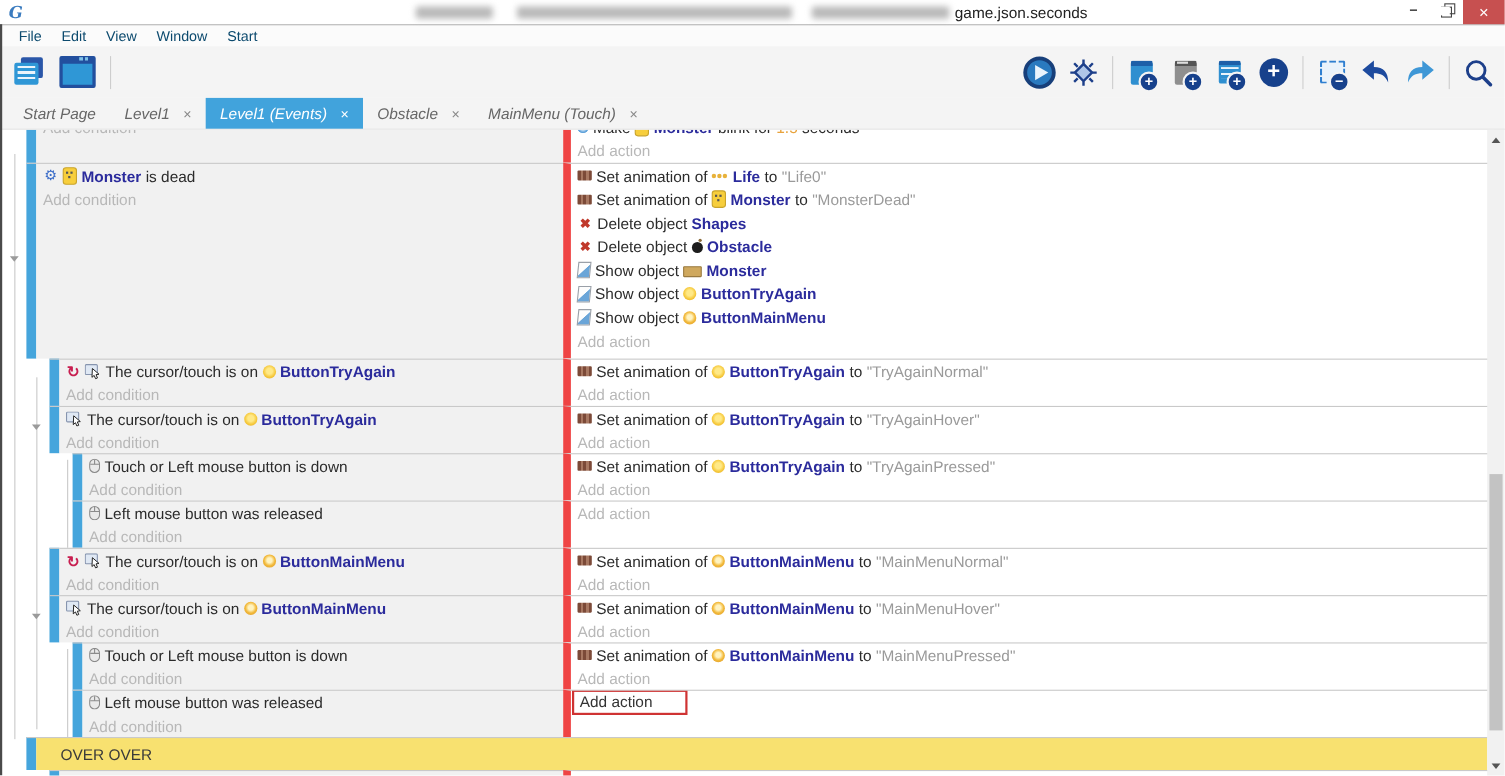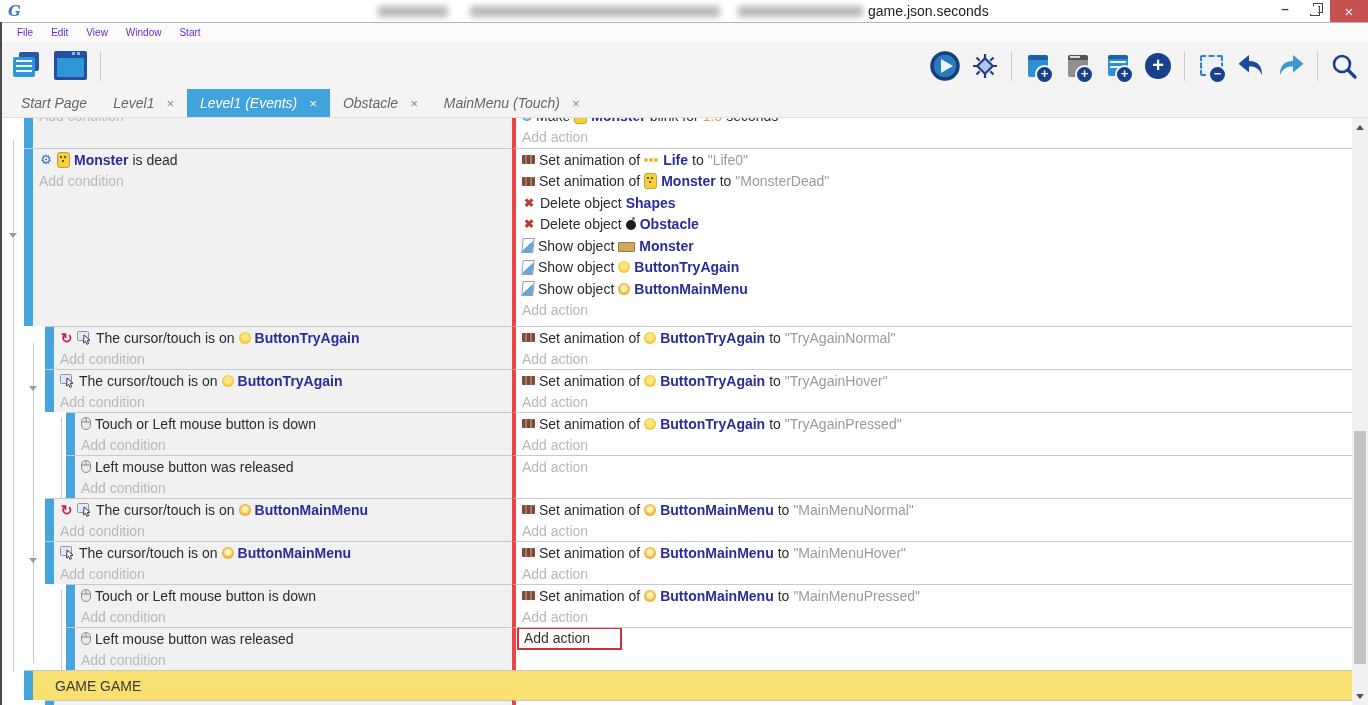--- a/index.html
+++ b/index.html
@@ -14,21 +14,21 @@
   .win-controls{position:absolute;right:0;top:0;height:22px;display:flex;align-items:stretch;}
   .win-btn{display:flex;align-items:center;justify-content:center;color:#333;}
   .win-min{width:30px;font-size:13px;font-weight:bold;padding-bottom:6px;}
   .win-restore{width:30px;}
   .restore-glyph{width:8px;height:8px;border:1px solid #444;background:#fff;position:relative;}
   .restore-glyph::before{content:"";position:absolute;left:2px;top:-4px;width:8px;height:8px;border:1px solid #444;}
   .restore-glyph::after{content:"";position:absolute;left:-1px;top:-1px;width:8px;height:8px;background:#fff;}
   .win-close{width:38px;background:#c75050;color:#fff;font-size:15px;}
   
   .menubar{height:19px;background:#fbfbfb;display:flex;align-items:center;padding-left:8px;gap:0;}
-  .menu-item{font-size:10px;color:#6d28d9;padding:0 9px;}
+  .menu-item{font-size:13px;color:#0c4a6e;padding:0 9px;}
   
   .toolbar{height:47px;background:#f4f4f4;display:flex;align-items:center;}
   .tb-left{display:flex;align-items:center;padding-left:8px;gap:8px;}
   .tb-right{display:flex;align-items:center;margin-left:auto;padding-right:6px;gap:4px;}
   .tbi{width:36px;height:38px;display:flex;align-items:center;justify-content:center;position:relative;}
   .tbsep{width:1px;height:30px;background:#cdcdcd;margin:0 4px;}
   .pm-wrap{width:34px;height:34px;position:relative;}
   .pm-back{position:absolute;left:10px;top:3px;width:20px;height:19px;background:#2a56a8;border-radius:2px;}
   .pm-front{position:absolute;left:4px;top:8px;width:22px;height:20px;background:#2f97d6;border-radius:2px;}
   .pm-front::after{content:"";position:absolute;left:3px;top:3px;right:3px;height:12px;
@@ -56,21 +56,21 @@
   .tabbar{height:28px;background:#f4f4f4;display:flex;align-items:stretch;padding-left:8px;border-bottom:1px solid #e0e0e0;}
   .tab{display:flex;align-items:center;padding:0 13px;font-size:14px;color:#666;font-style:italic;}
   .tab .x{margin-left:12px;font-size:13px;color:#888;}
   .tab.active{background:#41a3dc;color:#fff;}
   .tab.active .x{color:#fff;}
   
   .events-wrap{position:relative;height:588px;background:#fff;overflow:hidden;}
   .event{position:relative;box-sizing:border-box;}
   .bar{position:absolute;top:0;bottom:0;width:9px;background:#45a5dc;}
   .cond{position:absolute;top:0;bottom:0;background:#f1f1f1;overflow:hidden;}
-  .act{position:absolute;top:0;bottom:0;left:512px;width:840px;background:#fff;border-left:4px solid #ef4444;overflow:hidden;}
+  .act{position:absolute;top:0;bottom:0;left:512px;width:840px;background:#fff;border-left:7px solid #ef4444;overflow:hidden;}
   .bt .bar,.bt .cond,.bt .act,.bt .comment-bar{border-top:1px solid #c9c9c9;}
   .line{height:21.5px;display:flex;align-items:center;gap:4px;padding:0 6px;font-size:14px;color:#2b2b2b;white-space:nowrap;box-sizing:border-box;}
   .r-o{font-weight:bold;color:#2b2b9c;}
   .r-s{color:#9a9a9a;}
   .r-n{color:#e8a33d;}
   .r-ph{color:#b8b8b8;}
   .r-hl{border:2px solid #cf3333;color:#333;padding:1px 30px 2px 5px;margin-left:-5px;}
   .comment-bar{position:absolute;top:0;bottom:0;left:33px;width:1319px;background:#f8e170;display:flex;align-items:center;}
   .comment-text{font-size:14px;color:#3a3a3a;padding-left:22px;}
   
@@ -554,21 +554,21 @@
         </div>
         <div class="act">
           <div class="line">
             <span class="r-hl">Add action</span>
           </div>
         </div>
       </div>
       <div class="event bt" style="height: 30px;">
         <div class="bar" style="left: 24px;"></div>
         <div class="comment-bar">
-          <span class="comment-text">GAME GAME</span>
+          <span class="comment-text">OVER OVER</span>
         </div>
       </div>
       <div class="event bt" style="height: 7px;">
         <div class="bar" style="left: 45px;"></div>
         <div class="cond" style="left: 54px; width: 458px;"></div>
         <div class="act"></div>
       </div>
     </div>
   <div class="vscroll">
     <div class="sarrow sarrow-up"></div>

